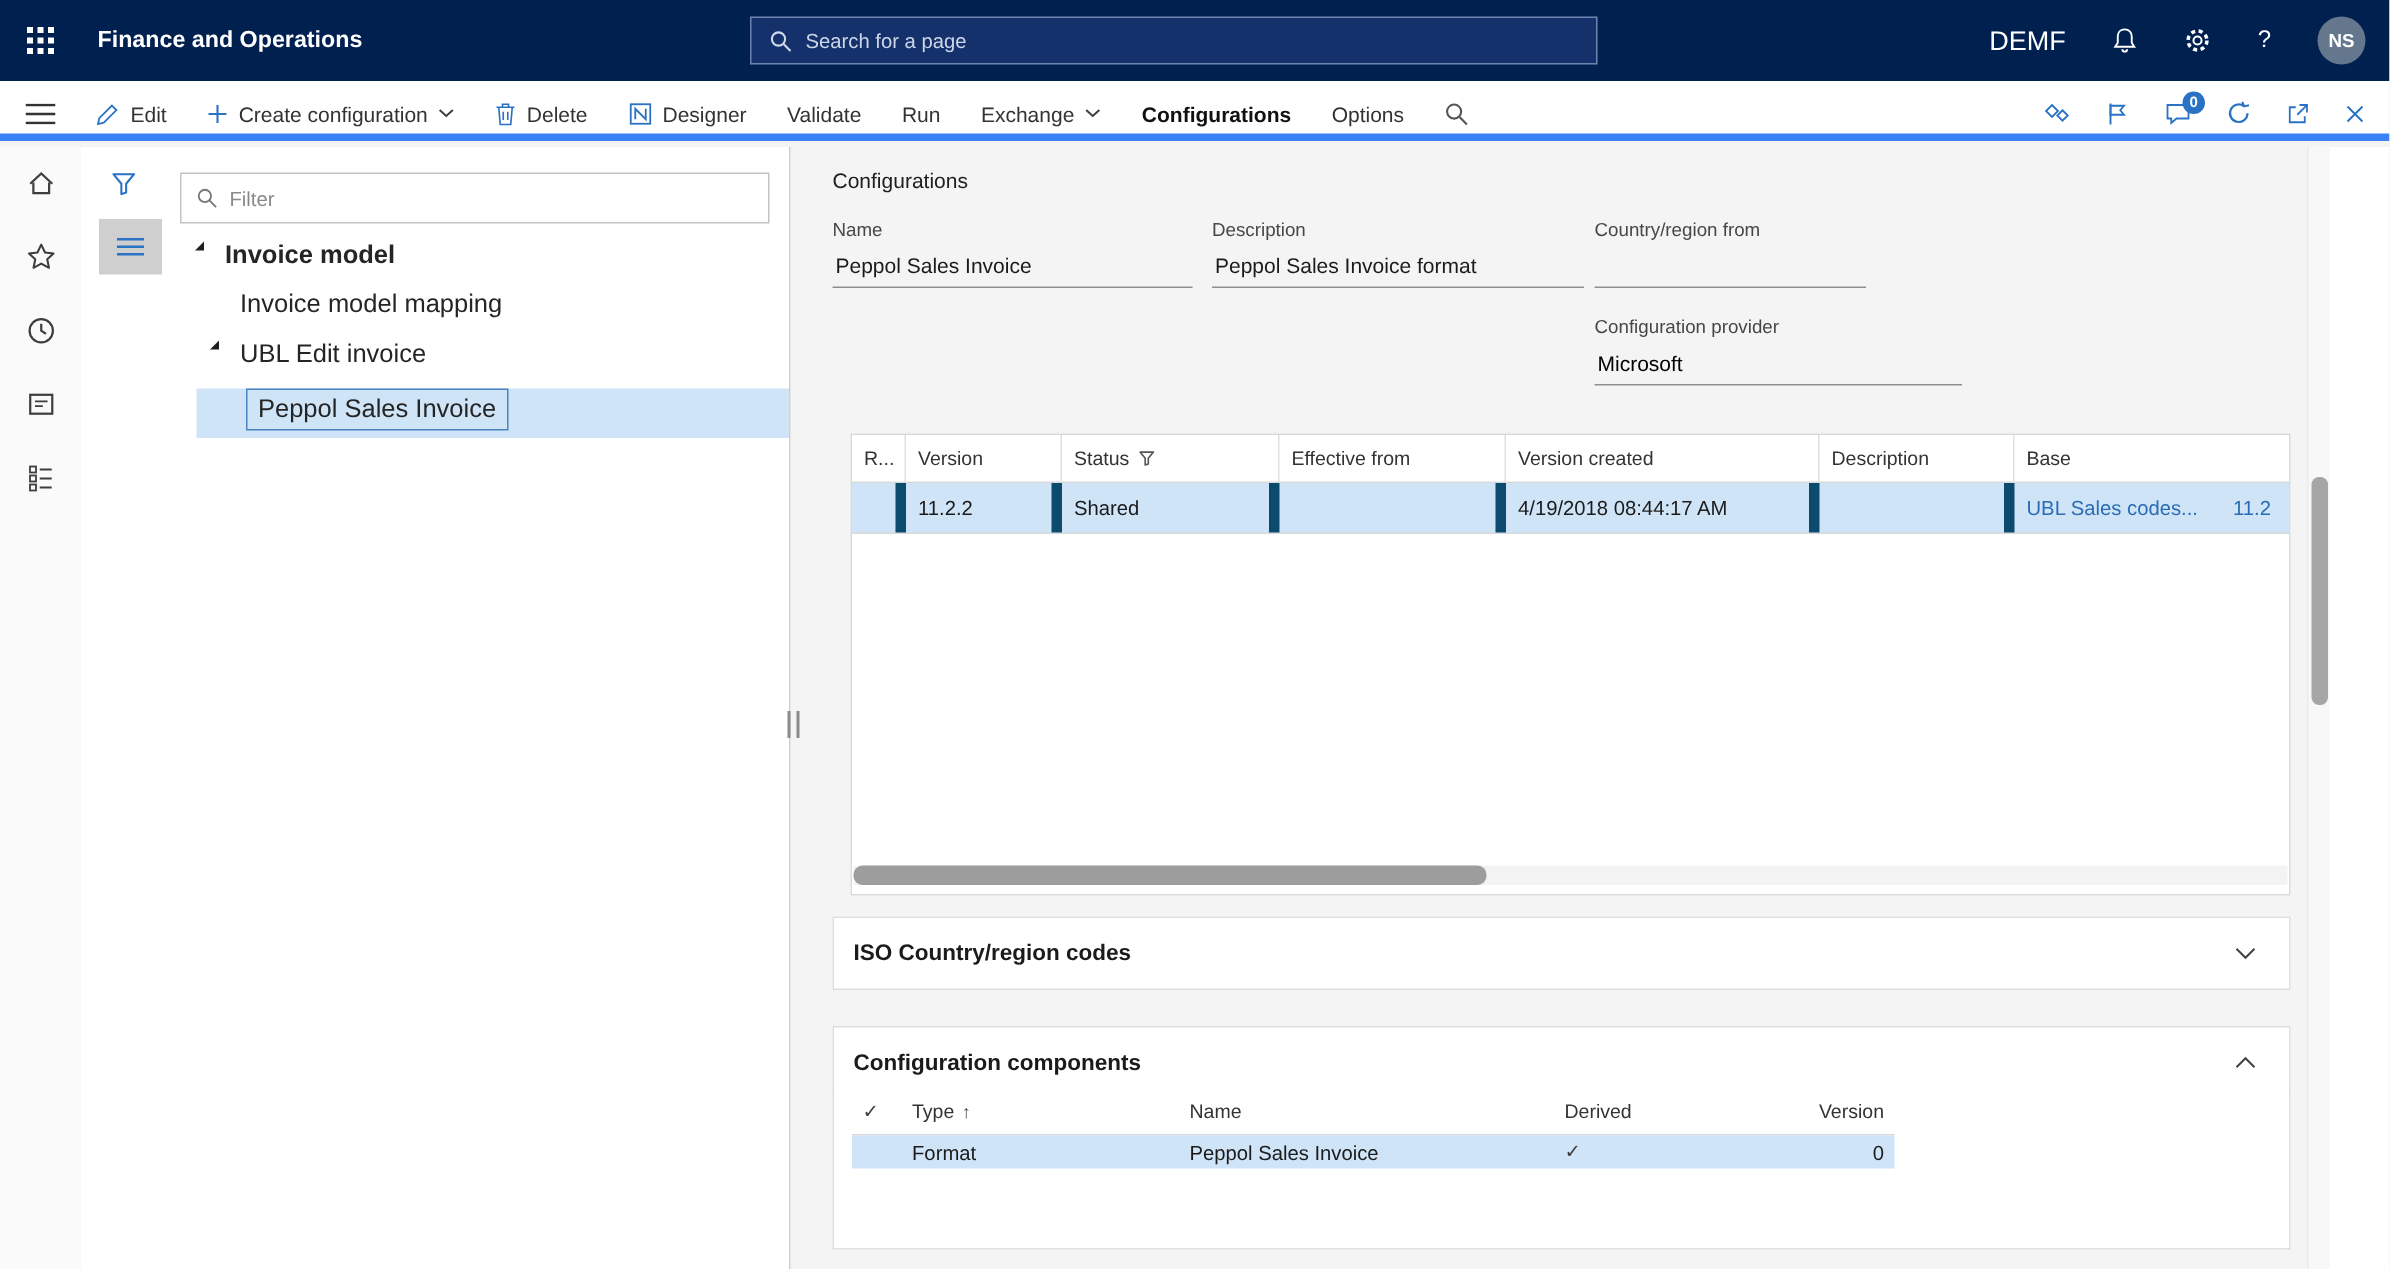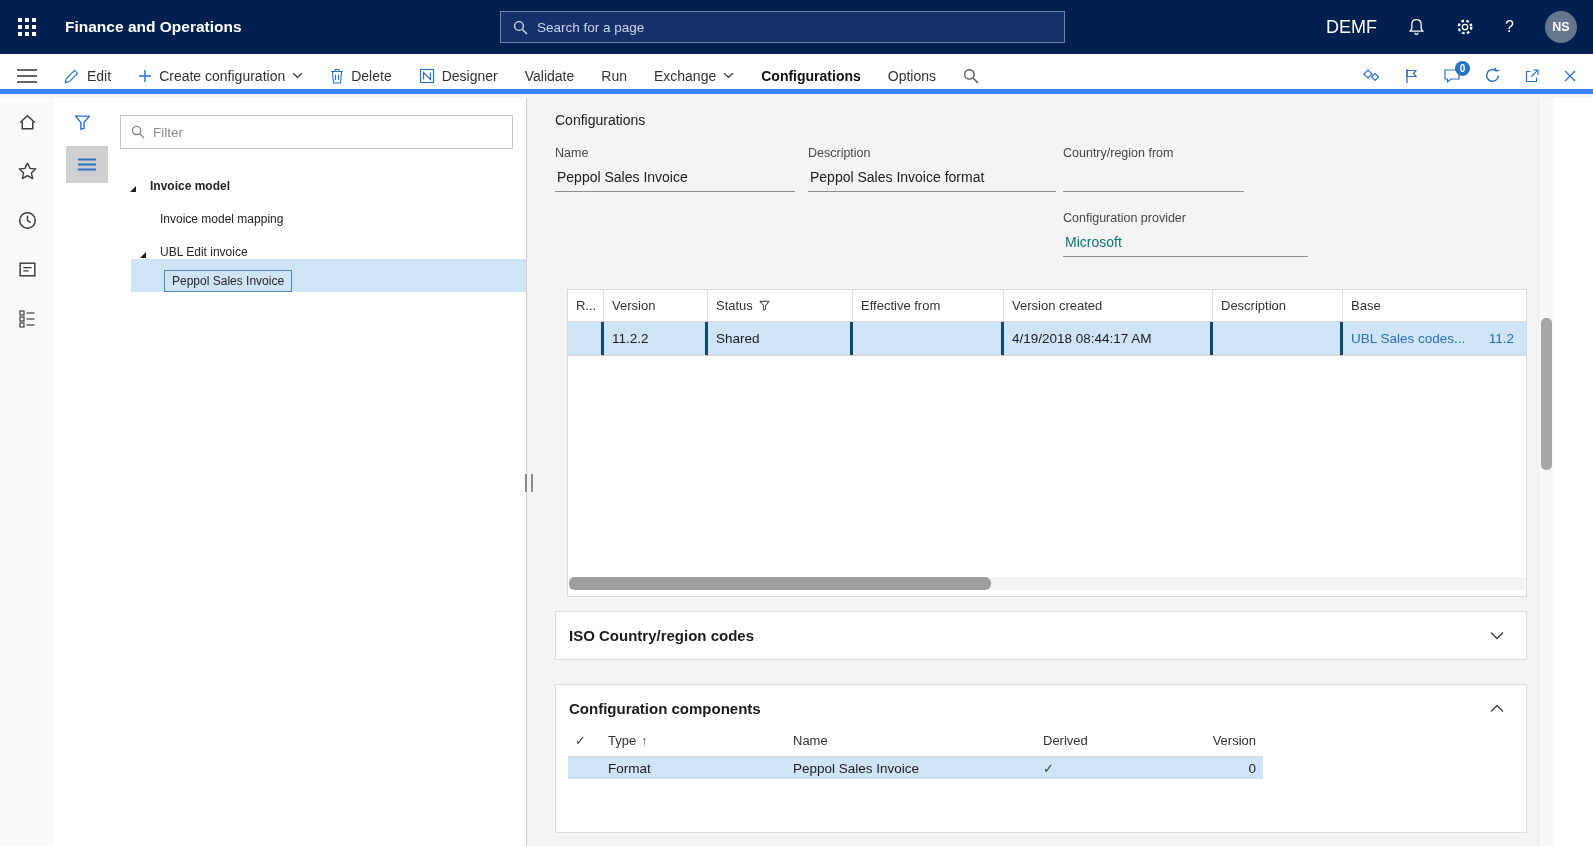--- a/index.html
+++ b/index.html
@@ -37,48 +37,48 @@
   .rail .icon{width:24px;height:24px;cursor:pointer}
 
   
   .tree-panel{position:absolute;left:54px;top:98px;bottom:0;width:473px;background:#fff;border-right:1px solid #cfcfcf}
   .funnel-btn{position:absolute;left:13px;top:9px;width:30px;height:30px;background:transparent;border:none;cursor:pointer;display:grid;place-items:center}
   .listview-btn{position:absolute;left:12px;top:48px;width:42px;height:37px;background:#cfcfcf;border:none;cursor:pointer;display:grid;place-items:center}
   .filter-box{position:absolute;left:66px;top:17px;width:393px;height:34px;border:1px solid #c4c4c4;background:#fff;display:flex;align-items:center;gap:8px;padding:0 10px}
   .filter-box input{border:none;outline:none;font-size:13.5px;width:100%;font-family:inherit;color:#333}
   .filter-box input::placeholder{color:#8a8a8a}
   .tree{position:absolute;left:0;top:62px;right:0}
-  .tree-row{height:33px;display:flex;align-items:flex-end;font-size:12px;color:#252525;cursor:pointer}
+  .tree-row{height:33px;display:flex;align-items:flex-start;font-size:17px;color:#252525;cursor:pointer}
   .tree-row .tri{width:9px;margin-right:13px}
   .tr-0{padding-left:74px;font-weight:700}
   .tr-1{padding-left:106px}
   .tr-2{padding-left:84px}
   .tr-sel{margin-left:77px;background:#cfe4f7}
   .tr-sel .sel-box{margin-left:33px;border:1px solid #4a84c4;padding:3px 7px;background:#cfe4f7}
 
   .split-handle{position:absolute;left:525px;top:474px;width:8px;height:18px;border-left:2px solid #8b8b8b;border-right:2px solid #8b8b8b;cursor:col-resize;z-index:5}
 
   
   .main{position:absolute;left:528px;top:98px;right:0;bottom:0;background:#f4f4f4}
   .page-caption{position:absolute;left:27px;top:14px;font-size:14px;color:#202020}
   .fld{position:absolute}
   .fld .lbl{font-size:12.5px;color:#474747;margin-bottom:7px}
   .fld .val{font-size:14px;color:#1b1b1b;border-bottom:1px solid #8f8f8f;padding:2px 2px 5px 2px;min-height:25px;cursor:text}
-  .fld .val.link{color:#0f766e;cursor:pointer}
+  .fld .val.link{color:#000000;cursor:pointer}
   .f-name{left:27px;top:48px;width:240px}
   .f-desc{left:280px;top:48px;width:248px}
   .f-country{left:535px;top:48px;width:181px}
   .f-provider{left:535px;top:113px;width:245px}
 
   
   .versions-panel{position:absolute;left:39px;top:191px;width:960px;height:308px;background:#fff;border:1px solid #d9d9d9}
   .vg-head{display:flex;height:32px;border-bottom:1px solid #d9d9d9;align-items:stretch}
   .vg-head .cell{display:flex;align-items:center;gap:6px;font-size:13px;color:#333;padding:0 8px;border-right:1px solid #e0e0e0;cursor:pointer;white-space:nowrap;overflow:hidden}
   .vg-row{display:flex;height:34px;background:#cfe4f7;border-bottom:1px solid #d9d9d9;cursor:pointer}
-  .vg-row .cell{display:flex;align-items:center;font-size:13.5px;color:#1b1b1b;padding:0 8px;border-right:3px solid #0c4a6e;white-space:nowrap;overflow:hidden}
+  .vg-row .cell{display:flex;align-items:center;font-size:13.5px;color:#1b1b1b;padding:0 8px;border-right:7px solid #0c4a6e;white-space:nowrap;overflow:hidden}
   .c0{width:36px}.c1{width:104px}.c2{width:145px}.c3{width:151px}.c4{width:209px}.c5{width:130px}.c6{flex:1;border-right:none !important}
   .cell .grid-link{color:#2b6cb5;cursor:pointer}
   .base-cell{display:flex;justify-content:space-between;align-items:center;width:100%;padding-right:4px}
   .h-scroll{position:absolute;left:1px;bottom:6px;right:1px;height:13px;background:#f3f3f3}
   .h-thumb{position:absolute;left:0;top:0;height:13px;width:422px;background:#9d9d9d;border-radius:6px;cursor:grab}
 
   
   .section-hd{position:absolute;left:27px;width:972px;height:49px;background:#fff;border:1px solid #dedede;display:flex;align-items:center;justify-content:space-between;padding:0 22px 0 13px;cursor:pointer}
   .section-hd .s-title{font-size:15px;font-weight:700;color:#1b1b1b}
   .sec-iso{top:513px}

